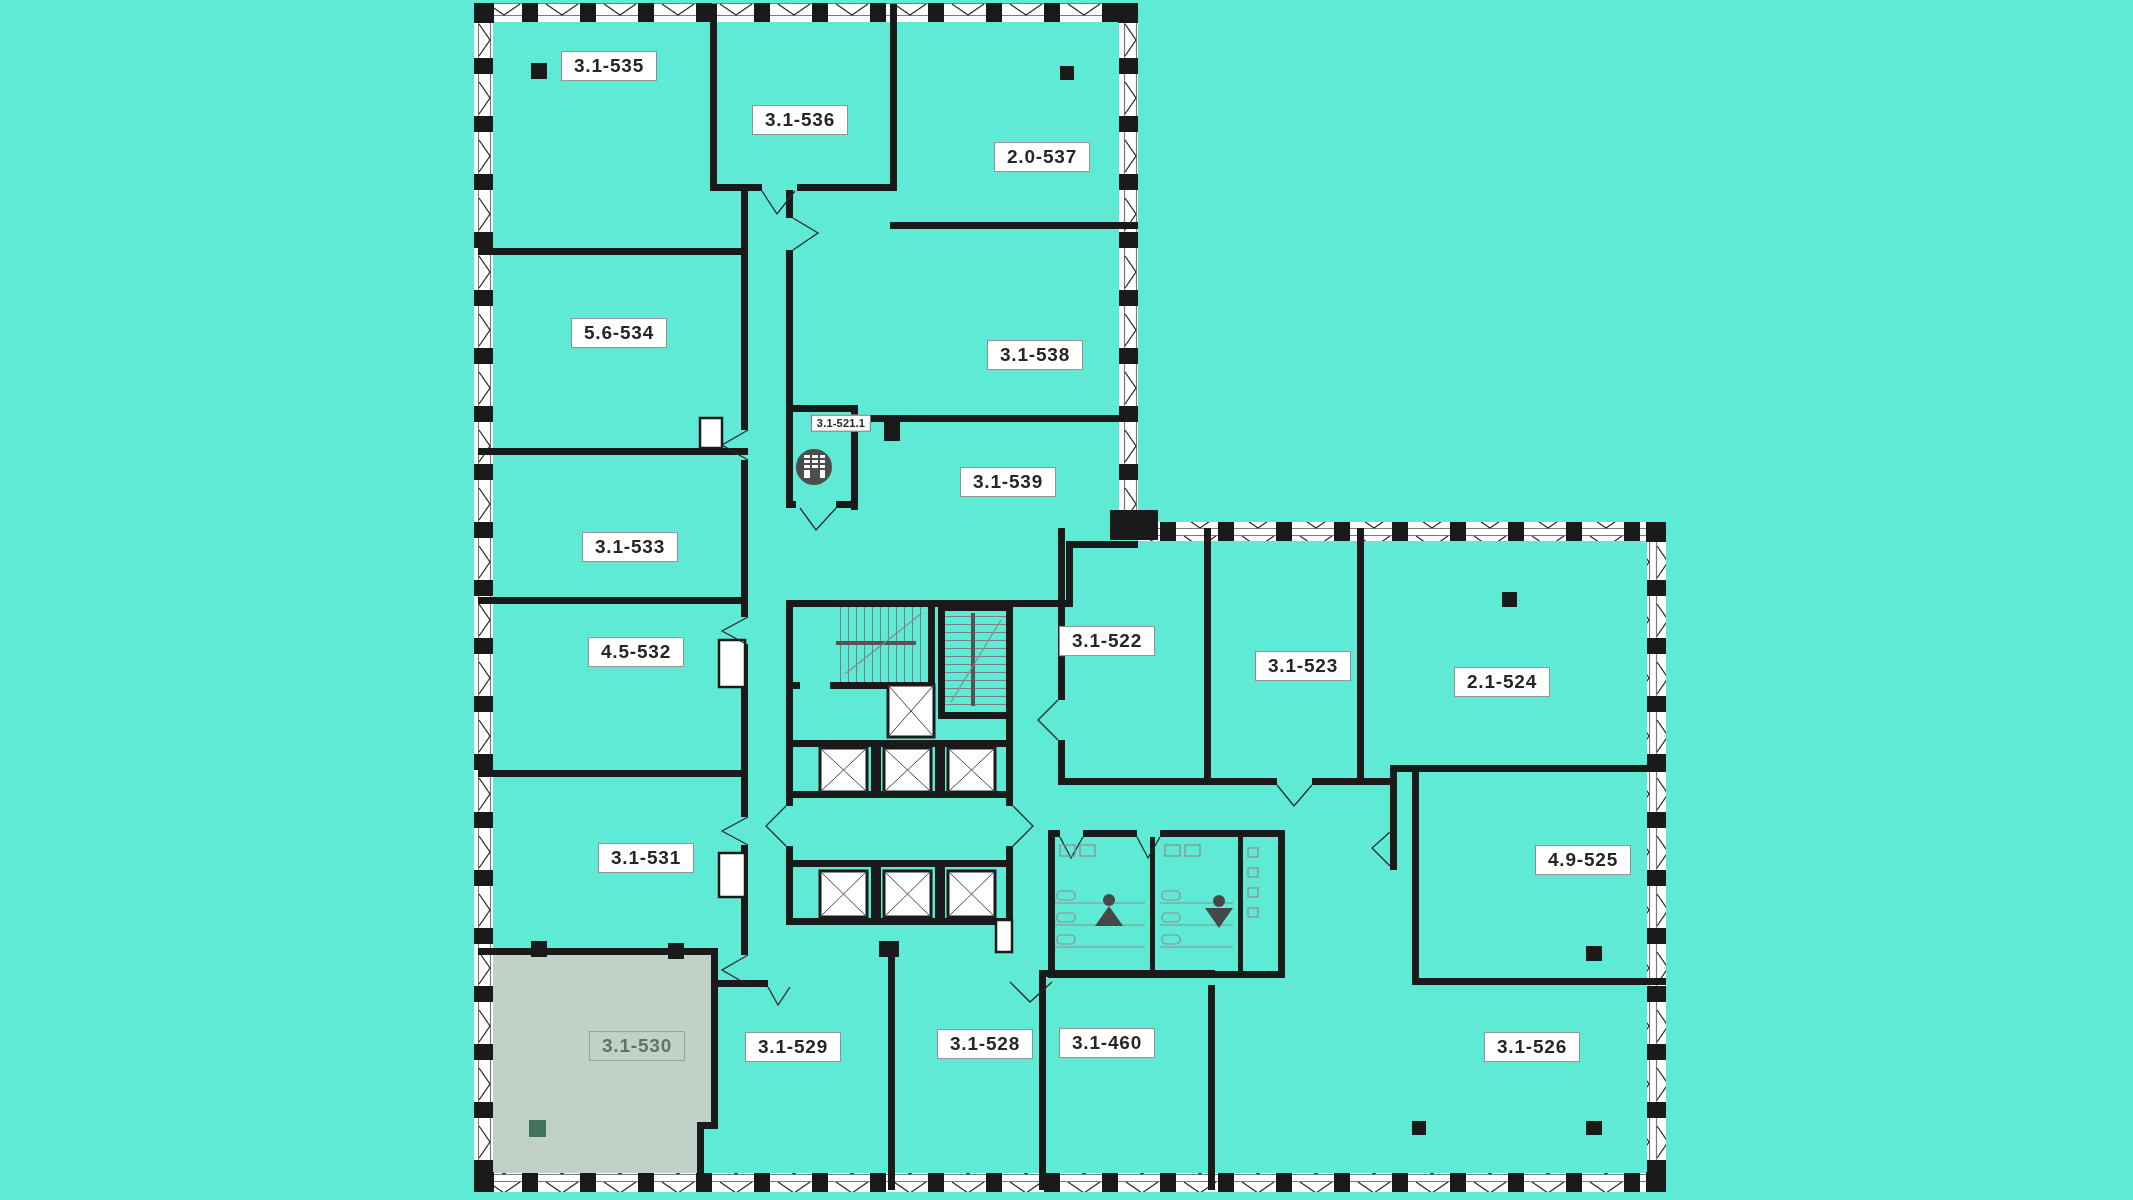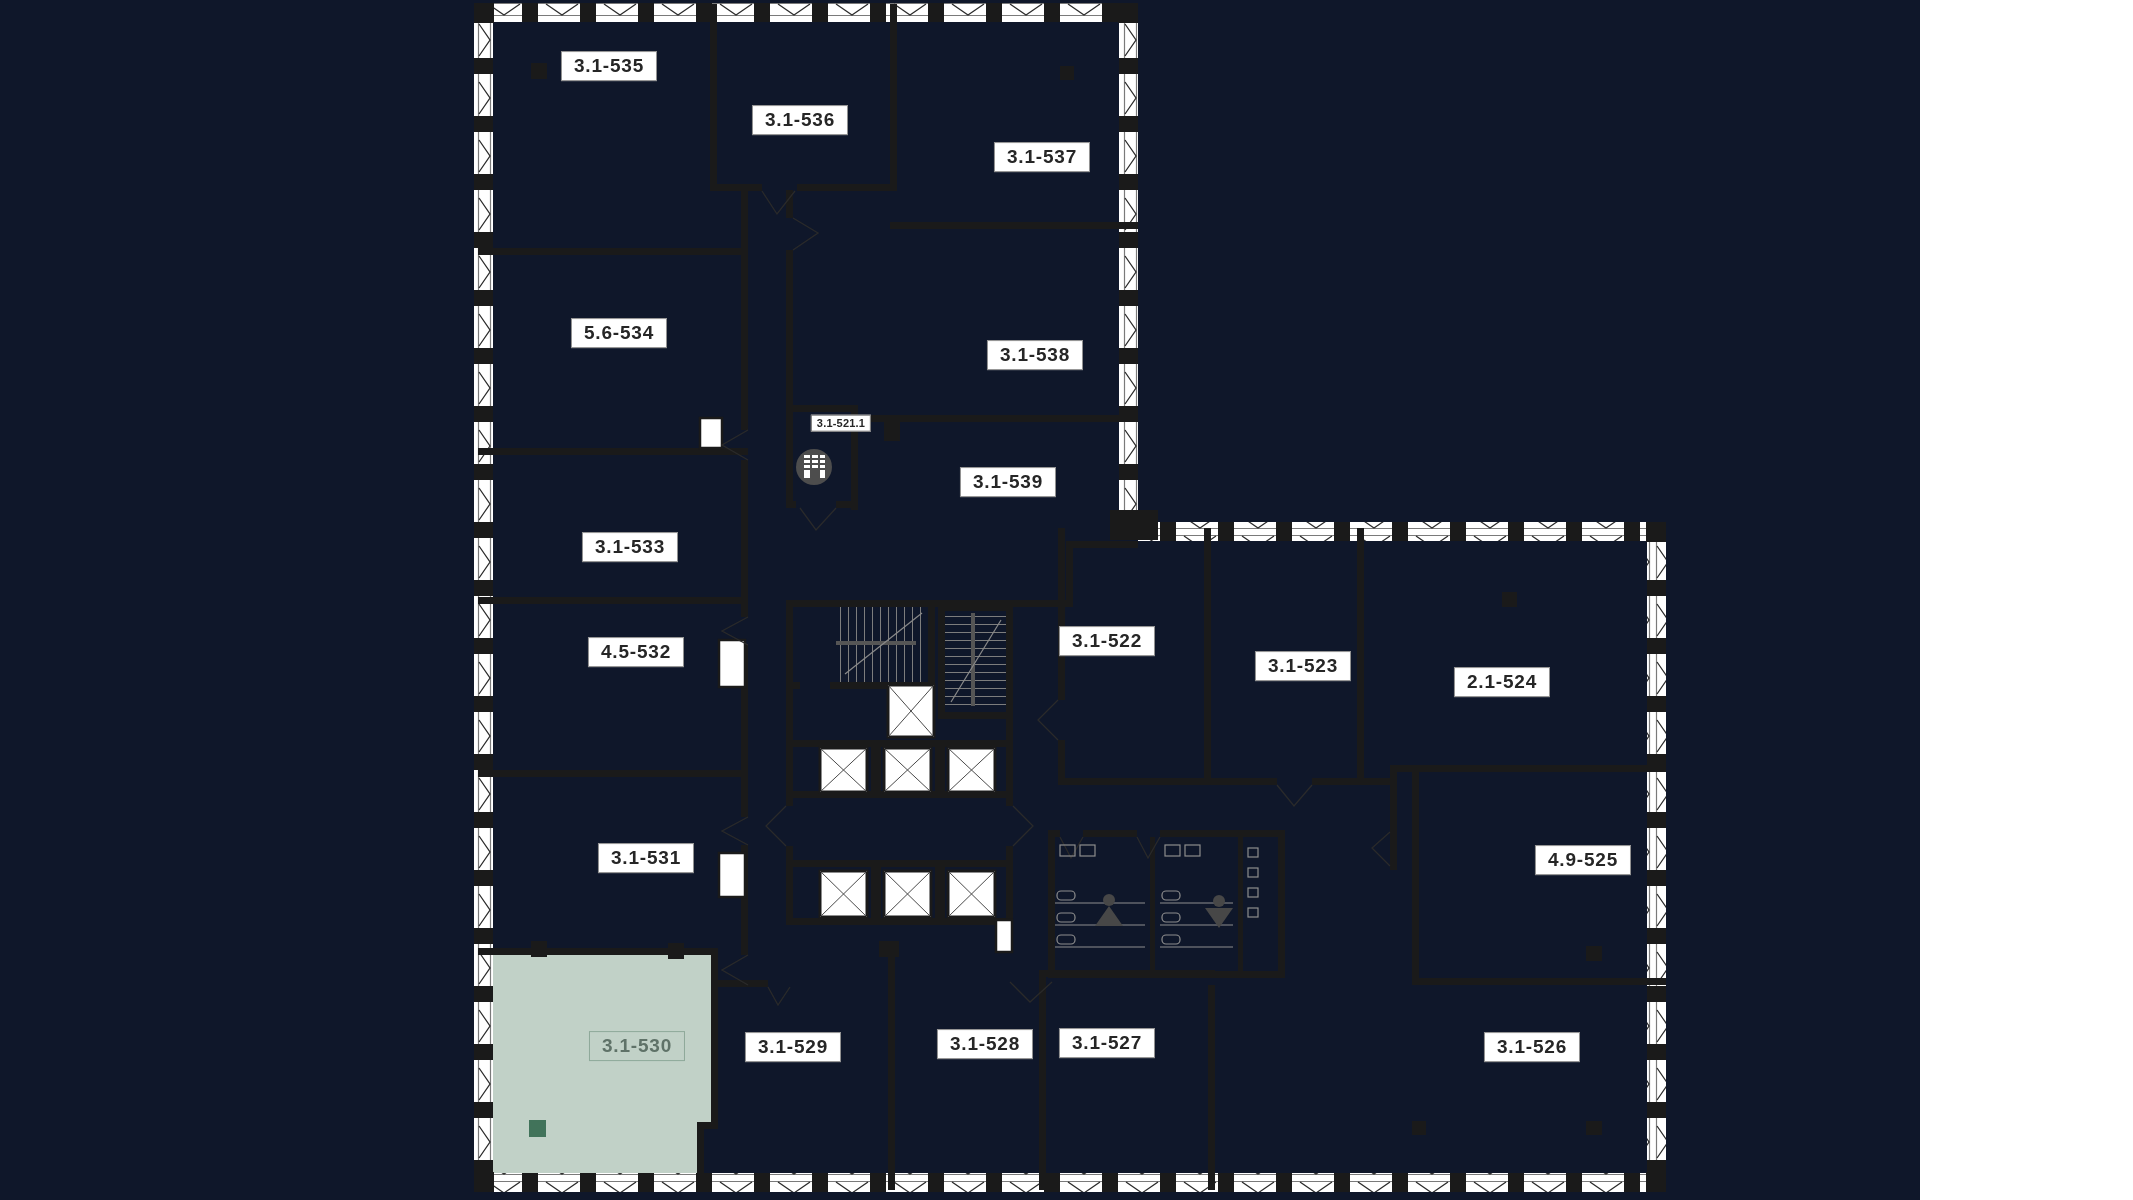--- a/index.html
+++ b/index.html
@@ -1,16 +1,16 @@
 <!DOCTYPE html>
 <html><head>
 <meta charset="utf-8">
 <style>
   html,body{margin:0;padding:0;background:#ffffff;}
-  .stage{position:relative;width:1920px;height:1200px;background:#0f172a;overflow:hidden;
+  .stage{position:relative;width:2133px;height:1200px;background:#5eead4;overflow:hidden;
          font-family:"Liberation Sans",sans-serif;}
   .plan-svg{position:absolute;left:0;top:0;}
   .unit-label{position:absolute;transform:translate(-50%,-50%);background:#ffffff;
     border:1px solid #8f8f8f;color:#262626;font-weight:700;font-size:19px;line-height:1.15;
     padding:3px 12px;letter-spacing:0.8px;white-space:nowrap;}
   .unit-label.selected{background:transparent;border-color:#8ea99a;color:#5f7268;}
   .unit-label.small{font-size:11px;padding:1px 5px;letter-spacing:0.2px;border-color:#6f6f6f;margin-left:28px;}
 </style>
 </head>
 <body>
@@ -259,30 +259,30 @@
           <rect x="812" y="465" width="6" height="3"></rect>
           <rect x="820" y="465" width="5" height="3"></rect>
       <rect x="804" y="470" width="6" height="8"></rect>
           <rect x="820" y="470" width="5" height="8"></rect>
     </g>
   </g>
 </svg>
 
 <div class="unit-label" style="left:609px;top:66px">3.1-535</div>
 <div class="unit-label" style="left:800px;top:120px">3.1-536</div>
-<div class="unit-label" style="left:1042px;top:157px">3.1-537</div>
+<div class="unit-label" style="left:1042px;top:157px">2.0-537</div>
 <div class="unit-label" style="left:619px;top:333px">5.6-534</div>
 <div class="unit-label small" style="left:813px;top:423px">3.1-521.1</div>
 <div class="unit-label" style="left:1035px;top:355px">3.1-538</div>
 <div class="unit-label" style="left:1008px;top:482px">3.1-539</div>
 <div class="unit-label" style="left:630px;top:547px">3.1-533</div>
 <div class="unit-label" style="left:1107px;top:641px">3.1-522</div>
 <div class="unit-label" style="left:1303px;top:666px">3.1-523</div>
 <div class="unit-label" style="left:636px;top:652px">4.5-532</div>
 <div class="unit-label" style="left:1502px;top:682px">2.1-524</div>
 <div class="unit-label" style="left:646px;top:858px">3.1-531</div>
 <div class="unit-label" style="left:1583px;top:860px">4.9-525</div>
 <div class="unit-label selected" style="left:637px;top:1046px">3.1-530</div>
 <div class="unit-label" style="left:793px;top:1047px">3.1-529</div>
 <div class="unit-label" style="left:985px;top:1044px">3.1-528</div>
-<div class="unit-label" style="left:1107px;top:1043px">3.1-527</div>
+<div class="unit-label" style="left:1107px;top:1043px">3.1-460</div>
 <div class="unit-label" style="left:1532px;top:1047px">3.1-526</div>
 </div>
 
 </body></html>

